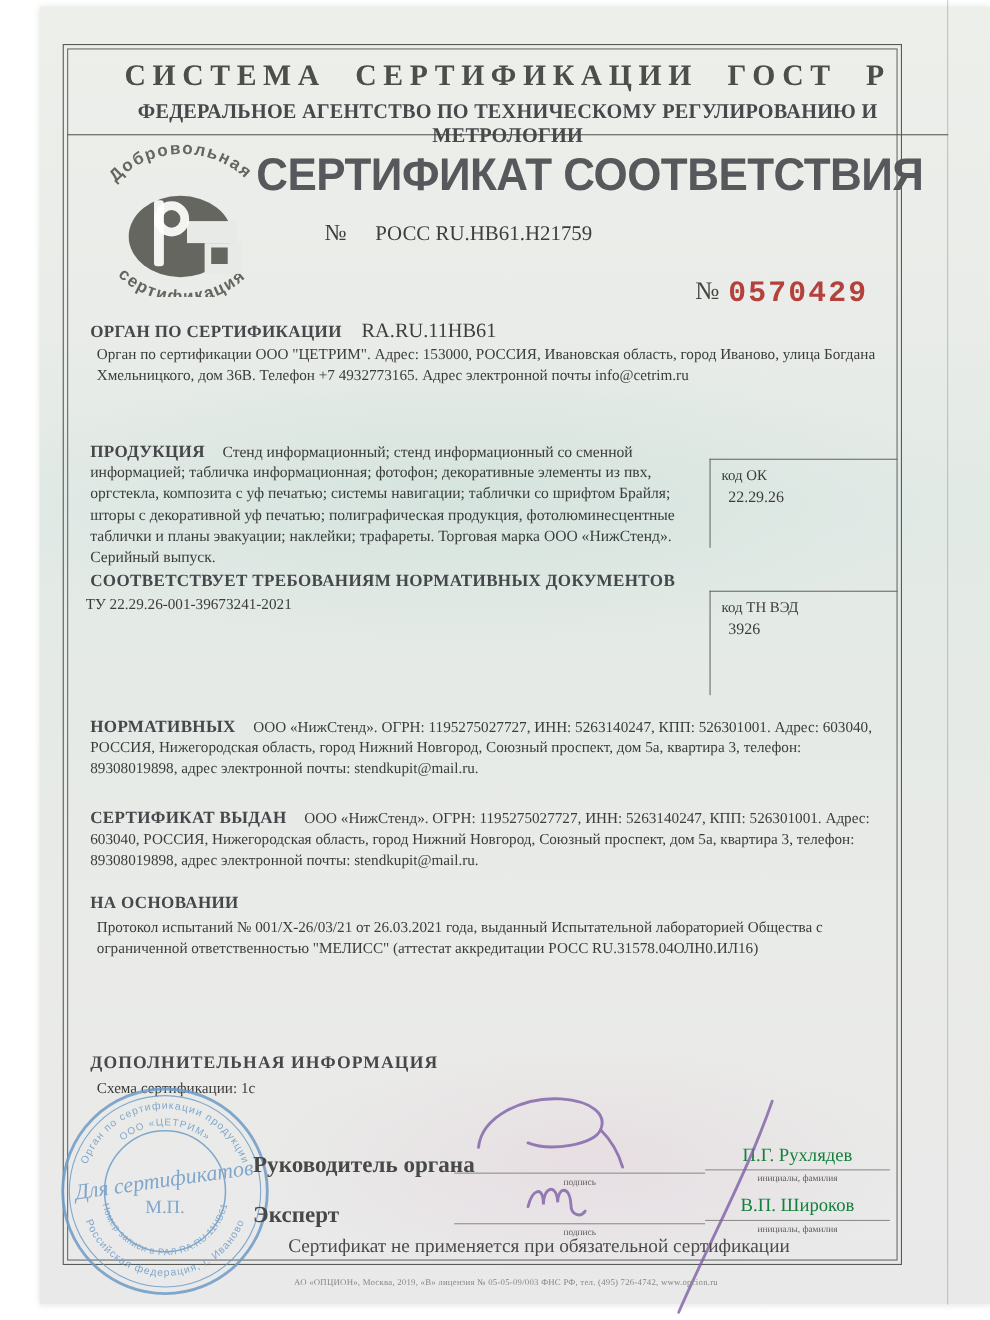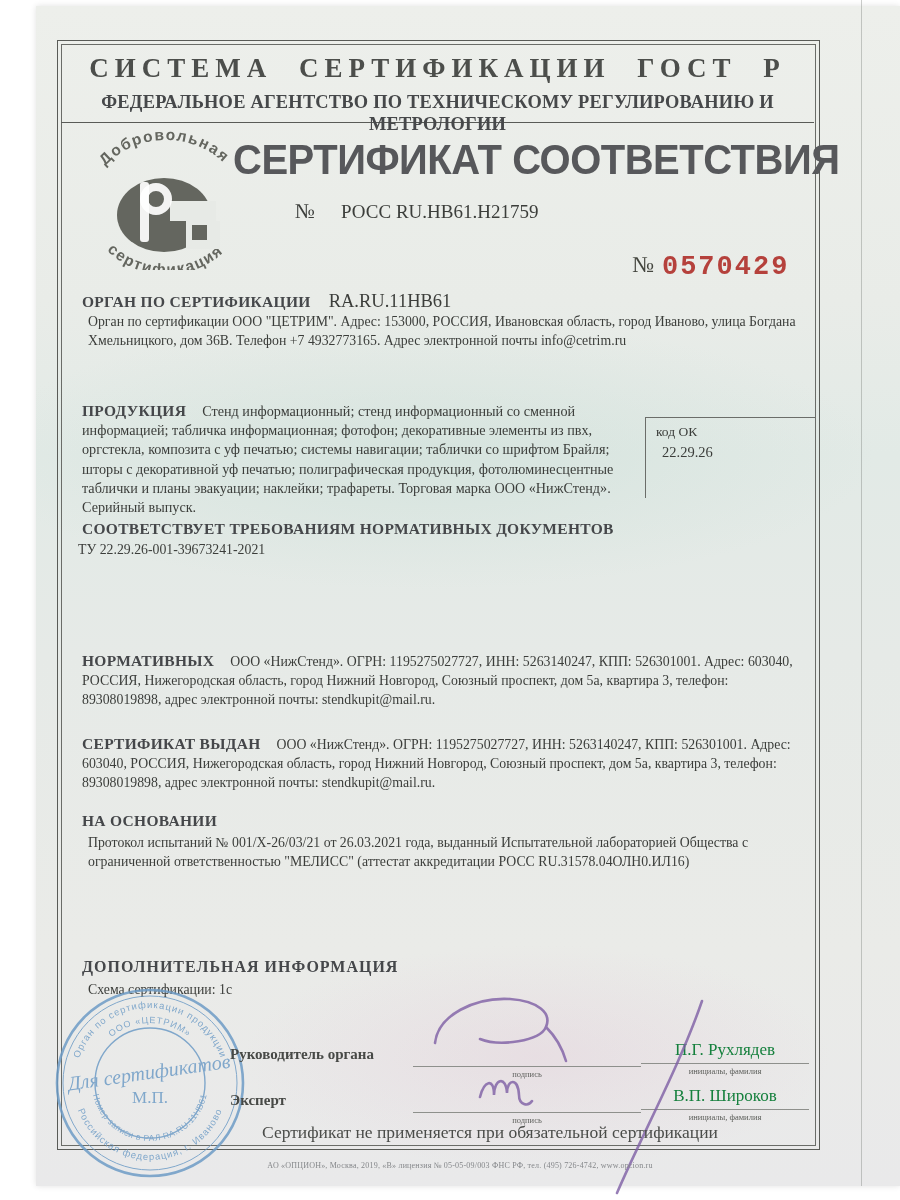--- a/index.html
+++ b/index.html
@@ -8,21 +8,21 @@
   .paper{position:absolute;left:36px;top:6px;width:864px;height:1180px;
          background:
            radial-gradient(ellipse 420px 160px at 58% 89%, rgba(226,195,212,0.30), transparent 70%),
            radial-gradient(ellipse 600px 180px at 45% 38%, rgba(198,220,212,0.45), transparent 75%),
            linear-gradient(180deg,#edefeb 0%,#e9ece8 25%,#e2eae6 38%,#e6eae7 55%,#eaebe8 80%,#e9e9ea 100%);
          box-shadow:0 0 6px rgba(0,0,0,0.12);}
   .scan-edge{position:absolute;left:861px;top:0;width:1px;height:1186px;background:rgba(110,115,110,0.35);}
   .frame{position:absolute;left:57px;top:40px;width:761px;height:1108px;border:1.6px solid #595b57;}
   .frame-inner{position:absolute;inset:3px;border:1.1px solid #6a6c68;}
   .abs{position:absolute;}
-  .hdr-box{position:absolute;left:61px;top:44px;width:753px;height:78px;border-bottom:1.4px solid #595b57;}
+  .hdr-box{position:absolute;left:61px;top:44px;width:753px;height:78px;border-bottom:1.4px solid #595b57;padding-left:48px;}
   .hdr-sys{position:absolute;left:0;top:9px;width:100%;text-align:center;font-weight:bold;
            font-size:27px;letter-spacing:6px;word-spacing:14px;color:#4c4e4b;}
   .hdr-agency{position:absolute;left:0;top:47px;width:100%;text-align:center;font-weight:bold;
            font-size:19px;letter-spacing:0.2px;color:#46484a;transform:scaleX(0.97);}
   .main-title{position:absolute;left:233px;top:137px;width:575px;
            font-family:"Liberation Sans",sans-serif;font-weight:bold;font-size:40px;
            letter-spacing:-0.5px;color:#57585b;transform:scaleY(1.04);white-space:nowrap;}
   .cert-no-row{position:absolute;left:295px;top:199px;font-size:19px;color:#3c3e3b;}
   .cert-no-row .nosign{font-size:21px;margin-right:26px;}
   .validity{position:absolute;left:295px;top:231px;font-size:17px;color:#3c3e3b;}
@@ -31,21 +31,21 @@
   .blank-no .nosign{font-size:23px;color:#44463f;margin-right:8px;}
   .blank-no .digits{font-family:"Liberation Mono",monospace;font-weight:bold;font-size:27px;
            letter-spacing:2px;color:#b5413c;vertical-align:-2px;}
   .sec-label{font-weight:bold;font-size:15.5px;color:#45474a;letter-spacing:0.3px;}
   .body-text{font-size:13.8px;line-height:18.8px;color:#3b3d3a;}
   p{margin:0;}
   .inline-p b{font-size:15.5px;color:#45474a;letter-spacing:0.3px;margin-right:16px;}
   .code-box{position:absolute;border-top:1.4px solid #6b6d69;border-left:1.4px solid #6b6d69;
             padding:6px 0 0 10px;font-size:13.5px;color:#3b3d3a;}
   .code-box .val{display:block;margin:4px 0 0 6px;font-size:14.5px;}
-  .sig-role{position:absolute;font-weight:bold;font-size:15px;color:#474946;}
+  .sig-role{position:absolute;font-weight:bold;font-size:21px;color:#474946;}
   .sig-line{position:absolute;border-top:1.1px solid #8e908c;height:0;}
   .sig-cap{position:absolute;font-size:8.5px;color:#5c5e5a;text-align:center;}
   .sig-name{position:absolute;font-size:17px;color:#15803d;text-align:center;white-space:nowrap;}
   .footer-note{position:absolute;left:180px;top:1122px;width:620px;text-align:center;
             font-size:17.5px;color:#4a4c49;}
   .print-info{position:absolute;left:100px;top:1161px;width:720px;text-align:center;
             font-size:8px;color:#85878a;letter-spacing:0.2px;}
 </style>
 </head>
 <body>
@@ -104,20 +104,24 @@
   <p class="abs body-text inline-p" style="left:82px;top:401px;width:560px;font-size:14.2px;line-height:19.2px;"><b>ПРОДУКЦИЯ</b><span>Стенд информационный; стенд информационный со сменной информацией; табличка информационная; фотофон; декоративные элементы из пвх, оргстекла, композита с уф печатью; системы навигации; таблички со шрифтом Брайля; шторы с декоративной уф печатью; полиграфическая продукция, фотолюминесцентные таблички и планы эвакуации; наклейки; трафареты. Торговая марка ООО «НижСтенд». Серийный выпуск.</span></p>
 
   <div class="code-box" style="left:645px;top:417px;width:160px;height:74px;">
     <span>код ОК</span>
     <span class="val">22.29.26</span>
   </div>
 
   <div class="abs sec-label" style="left:82px;top:520px;">СООТВЕТСТВУЕТ ТРЕБОВАНИЯМ НОРМАТИВНЫХ ДОКУМЕНТОВ</div>
   <p class="abs body-text" style="left:78px;top:541px;width:540px;">ТУ 22.29.26-001-39673241-2021</p>
 
+  <div class="code-box" style="left:645px;top:537px;width:160px;height:88px;">
+    <span>код ТН ВЭД</span>
+    <span class="val">3926</span>
+  </div>
 
   <p class="abs body-text inline-p" style="left:82px;top:652px;width:714px;"><b>НОРМАТИВНЫХ</b><span>ООО «НижСтенд». ОГРН: 1195275027727, ИНН: 5263140247, КПП: 526301001. Адрес: 603040, РОССИЯ, Нижегородская область, город Нижний Новгород, Союзный проспект, дом 5а, квартира 3, телефон: 89308019898, адрес электронной почты: stendkupit@mail.ru.</span></p>
 
   <p class="abs body-text inline-p" style="left:82px;top:735px;width:714px;"><b>СЕРТИФИКАТ ВЫДАН</b><span>ООО «НижСтенд». ОГРН: 1195275027727, ИНН: 5263140247, КПП: 526301001. Адрес: 603040, РОССИЯ, Нижегородская область, город Нижний Новгород, Союзный проспект, дом 5а, квартира 3, телефон: 89308019898, адрес электронной почты: stendkupit@mail.ru.</span></p>
 
   <div class="abs sec-label" style="left:82px;top:812px;">НА ОСНОВАНИИ</div>
   <p class="abs body-text" style="left:88px;top:834px;width:706px;">Протокол испытаний № 001/Х-26/03/21 от 26.03.2021 года, выданный Испытательной лабораторией Общества с ограниченной ответственностью "МЕЛИСС" (аттестат аккредитации РОСС RU.31578.04ОЛН0.ИЛ16)</p>
 
   <div class="abs sec-label" style="left:82px;top:958px;font-size:16px;letter-spacing:1px;">ДОПОЛНИТЕЛЬНАЯ ИНФОРМАЦИЯ</div>
   <p class="abs body-text" style="left:88px;top:981px;width:400px;">Схема сертификации: 1с</p>

